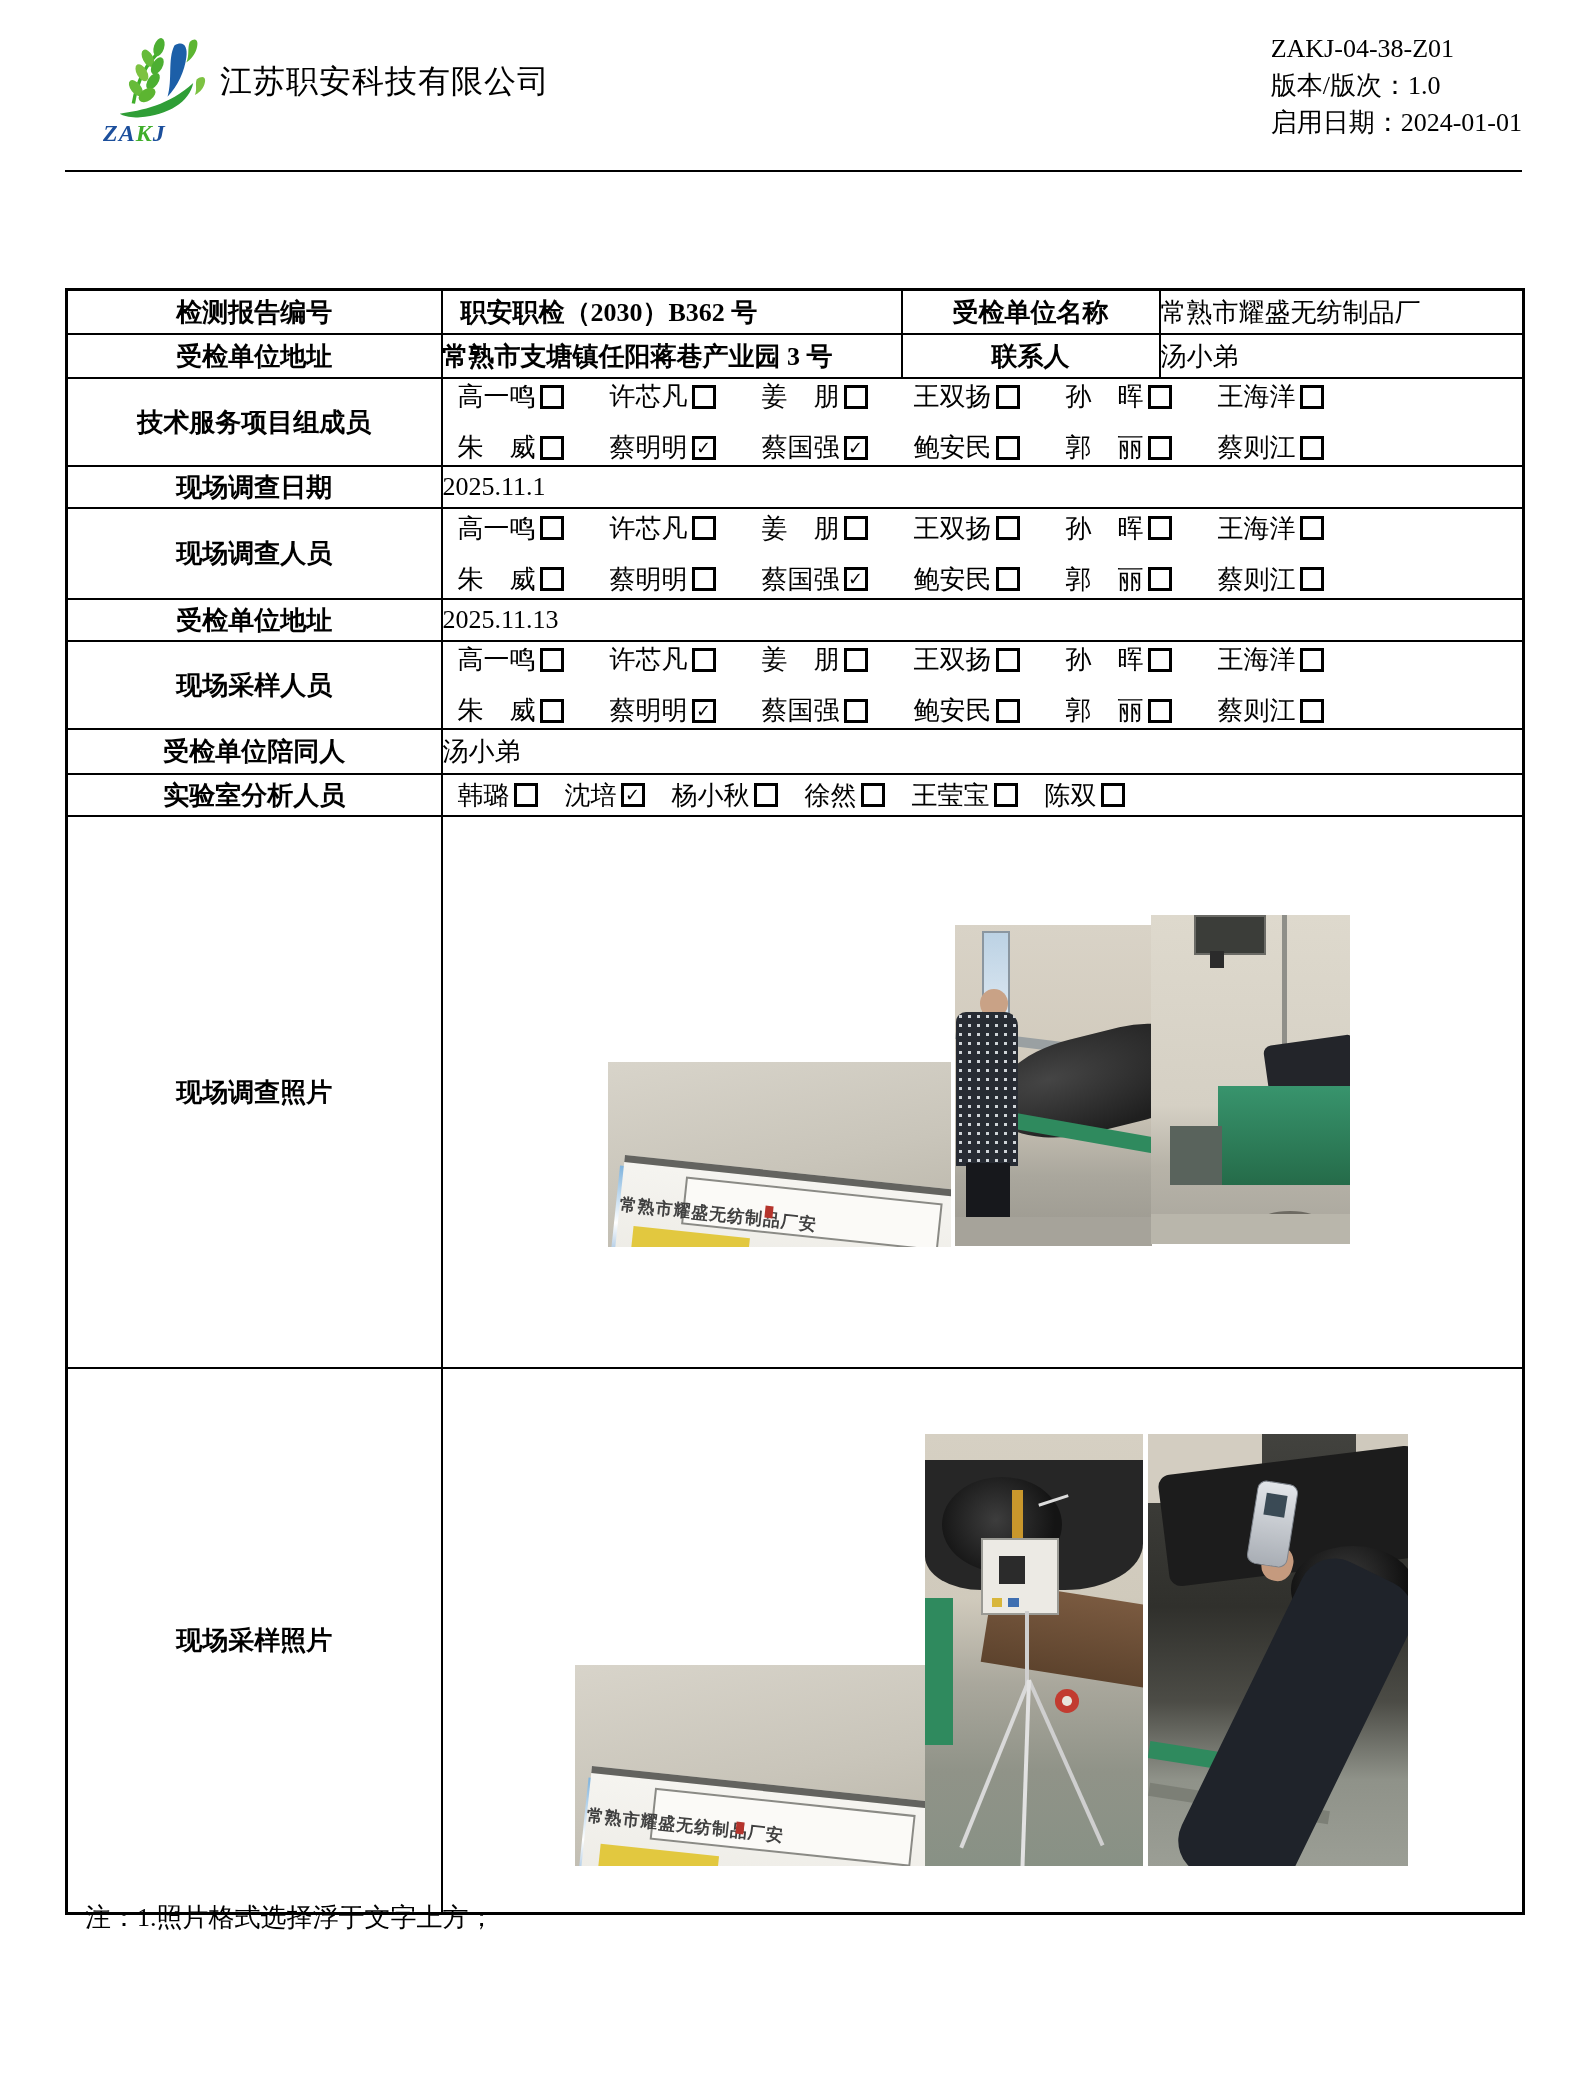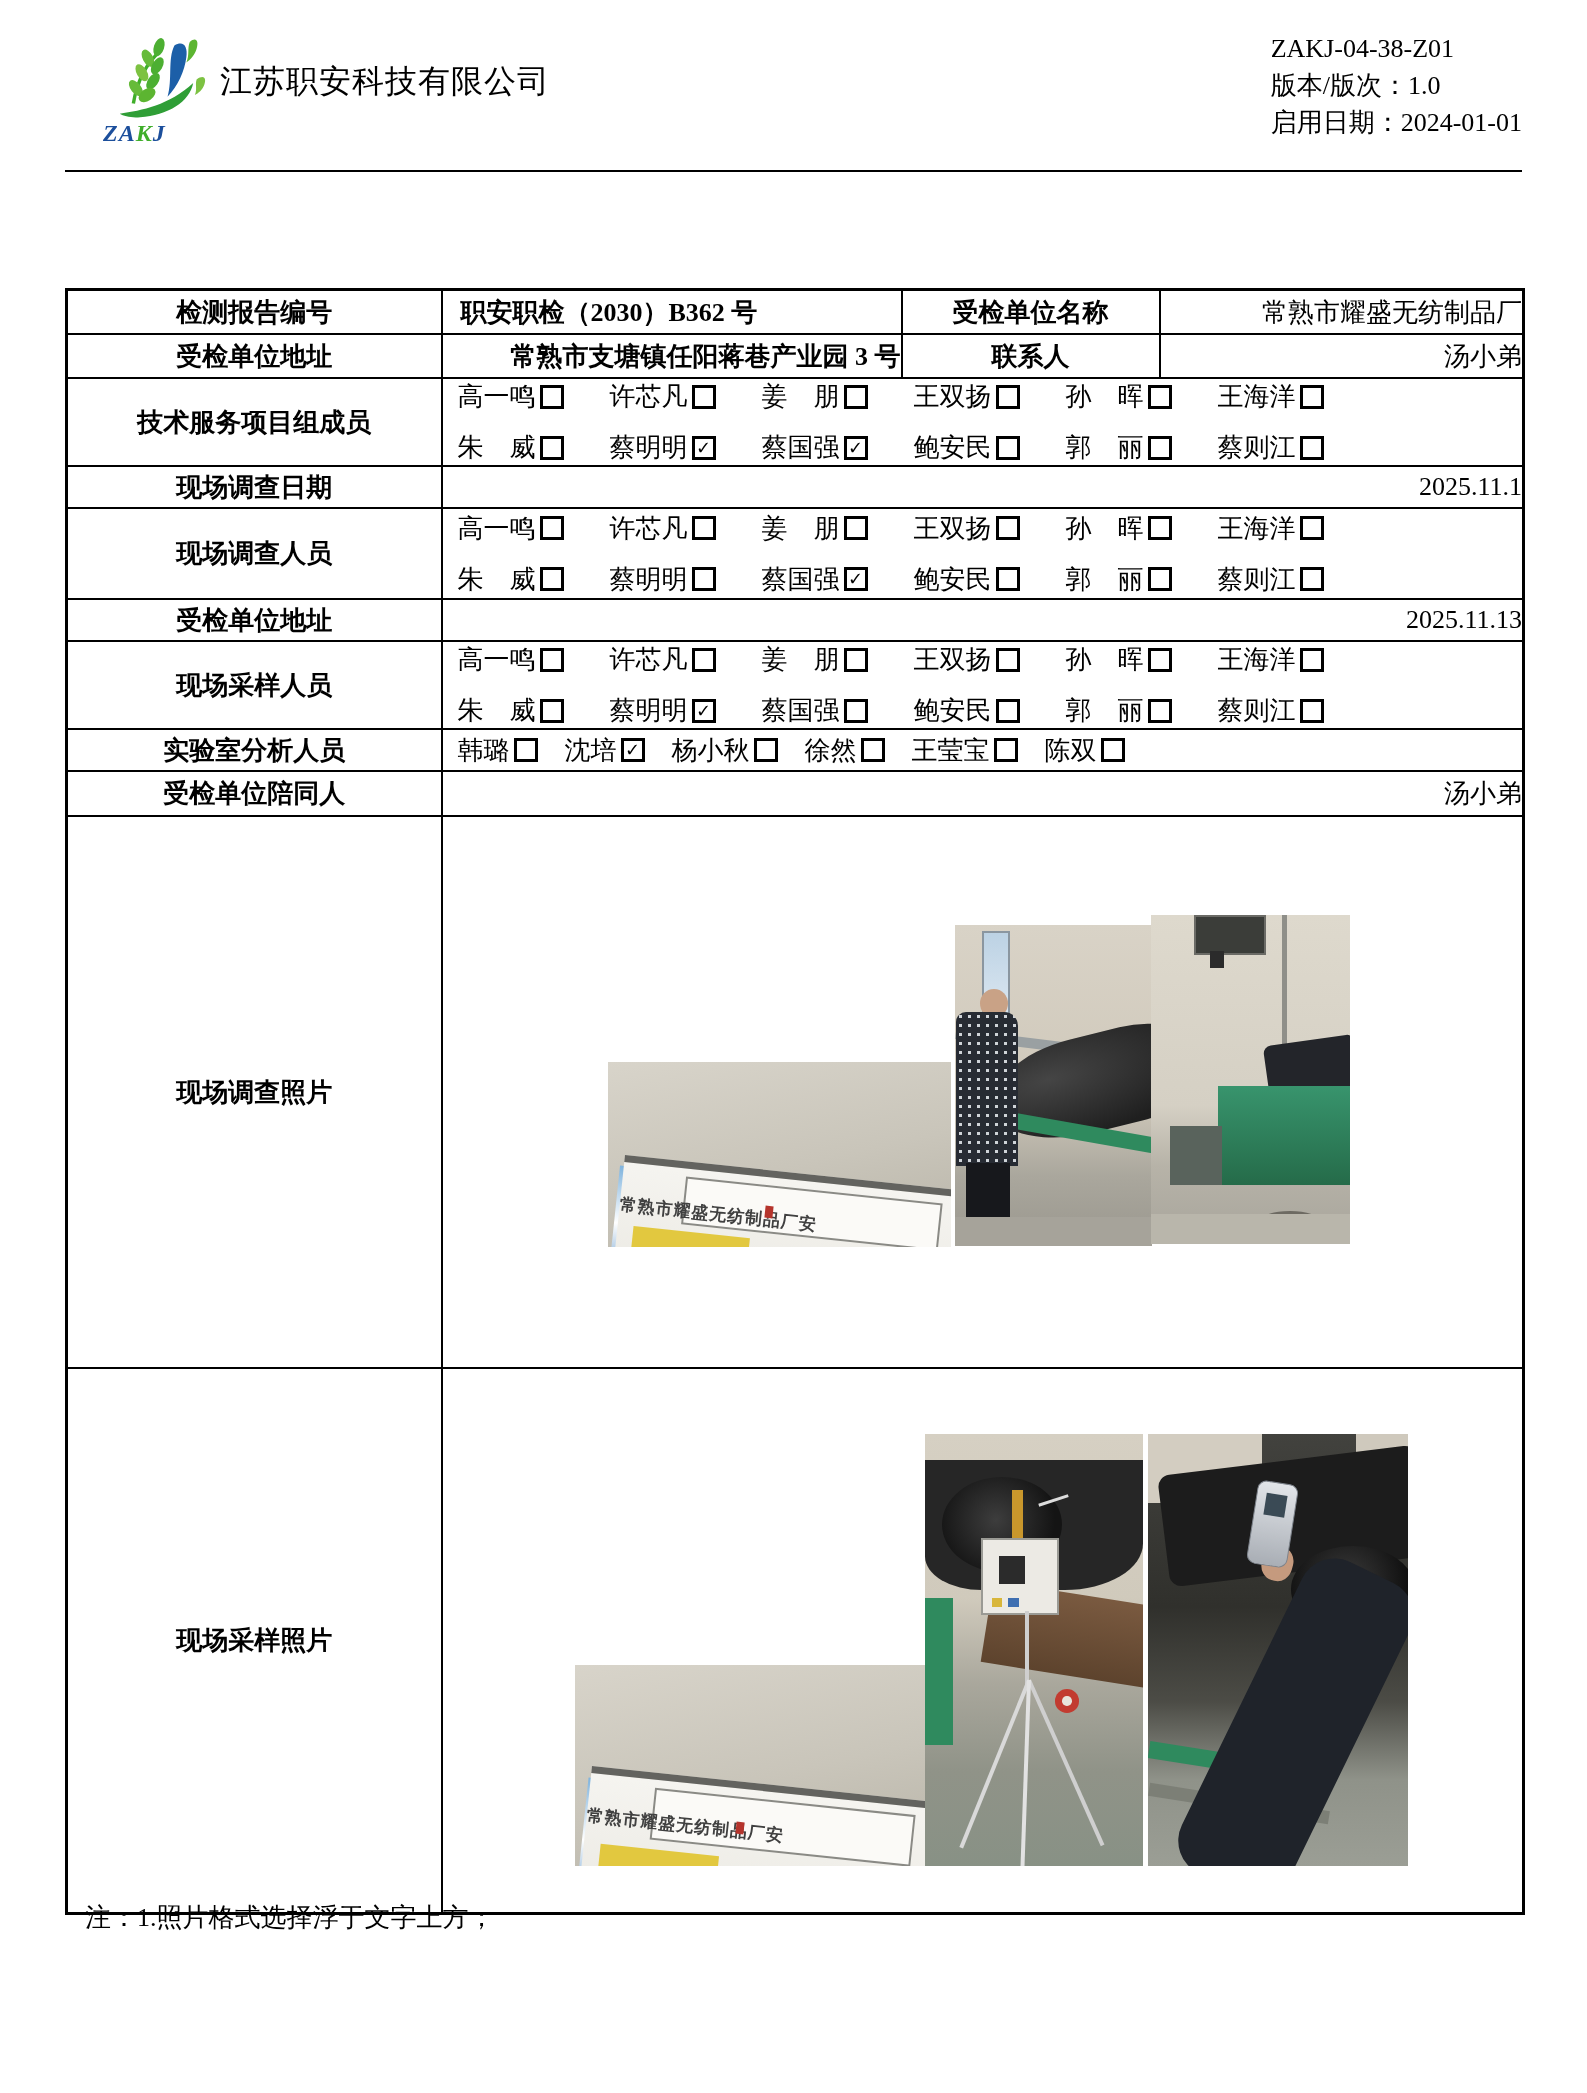--- a/index.html
+++ b/index.html
@@ -18,21 +18,21 @@
   .header-right { position:absolute; right:65px; top:30px; text-align:left;
     font-size:26px; line-height:37px; }
   .header-rule { position:absolute; left:65px; top:170px; width:1457px; border-top:2px solid #000; }
   .doc-title { position:absolute; left:0; top:218px; width:100%; text-align:center;
     font-size:38px; font-weight:bold; letter-spacing:3px; }
   
   table.main { position:absolute; left:65px; top:288px; width:1457px;
     border-collapse:collapse; table-layout:fixed; border:3px solid #000; }
   td { border:2px solid #000; font-size:26px; vertical-align:middle; padding:0; overflow:hidden; }
   td.lbl { font-weight:bold; text-align:center; }
-  td.center { text-align:right; }
+  td.center { text-align:left; }
   td.b { font-weight:bold; }
   td.padl { padding-left:18px; }
   .names-cell > div { display:flex; flex-direction:column; justify-content:center;
     height:100%; padding-left:15px; gap:16px; }
   .name-line { display:flex; align-items:center; }
   .name-item { width:152px; display:flex; align-items:center; }
   .name-item.compact { width:auto; margin-right:27px; }
   .nm { white-space:pre; }
   .cb { width:18px; height:18px; border:3px solid #000; margin-left:4px;
     display:inline-flex; align-items:center; justify-content:center;
@@ -348,20 +348,24 @@
                 </span>
                 <span class="name-item">
                   <span class="nm">蔡则江</span>
                   <span class="cb"></span>
                 </span>
               </div>
             </div>
           </td>
     </tr>
     <tr>
+      <td class="lbl" style="height:43px">受检单位陪同人</td>
+      <td class="center" colspan="3">汤小弟</td>
+    </tr>
+    <tr>
       <td class="lbl" style="height:40px">实验室分析人员</td>
       <td class="names-cell" colspan="3">
             <div>
               <div class="name-line">
                 <span class="name-item compact">
                   <span class="nm">韩璐</span>
                   <span class="cb"></span>
                 </span>
                 <span class="name-item compact">
                   <span class="nm">沈培</span>
@@ -379,24 +383,20 @@
                   <span class="nm">王莹宝</span>
                   <span class="cb"></span>
                 </span>
                 <span class="name-item compact">
                   <span class="nm">陈双</span>
                   <span class="cb"></span>
                 </span>
               </div>
             </div>
           </td>
-    </tr>
-    <tr>
-      <td class="lbl" style="height:43px">受检单位陪同人</td>
-      <td class="center" colspan="3">汤小弟</td>
     </tr>
     <tr>
       <td class="lbl" style="height:550px">现场调查照片</td>
       <td class="photo-cell" colspan="3">
         <div class="photo sign-photo" style="left:165px;top:245px;width:343px;height:185px;">
           <div class="sp-stripe"></div>
           <div class="sp-board">
                 <div class="sp-text">常熟市耀盛无纺制品厂安</div>
                 <span class="sp-box"></span>
               </div>

